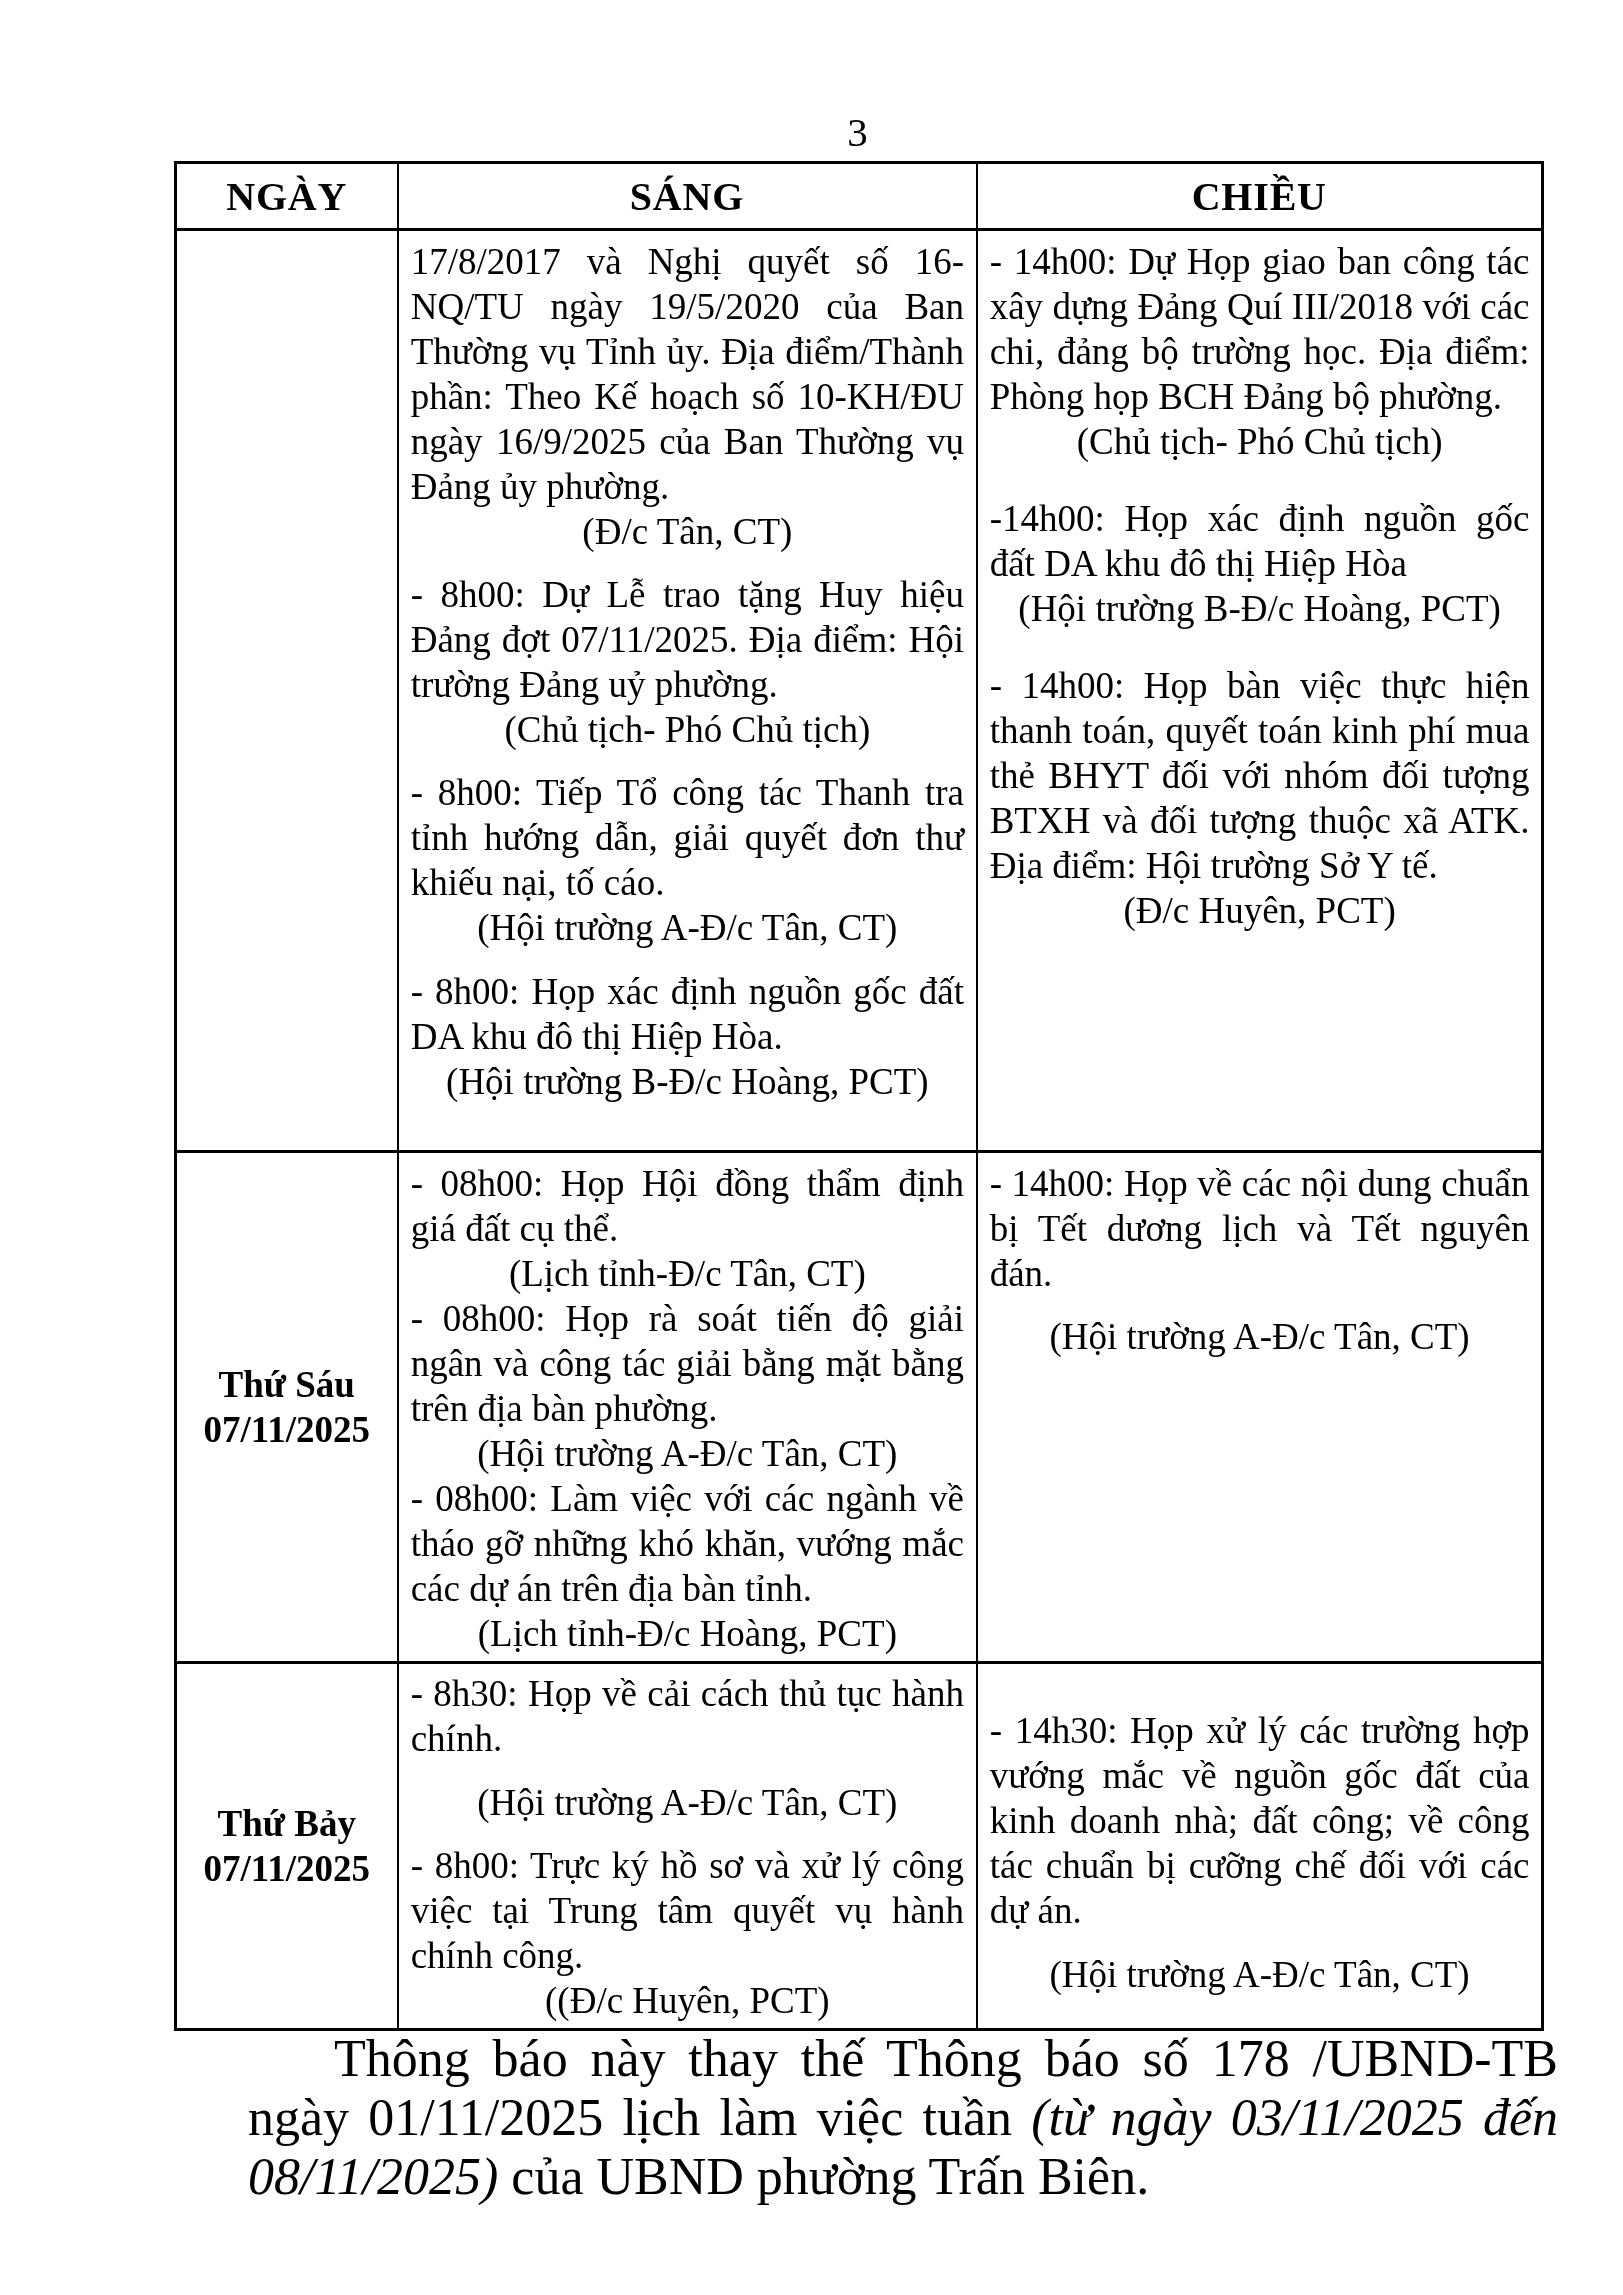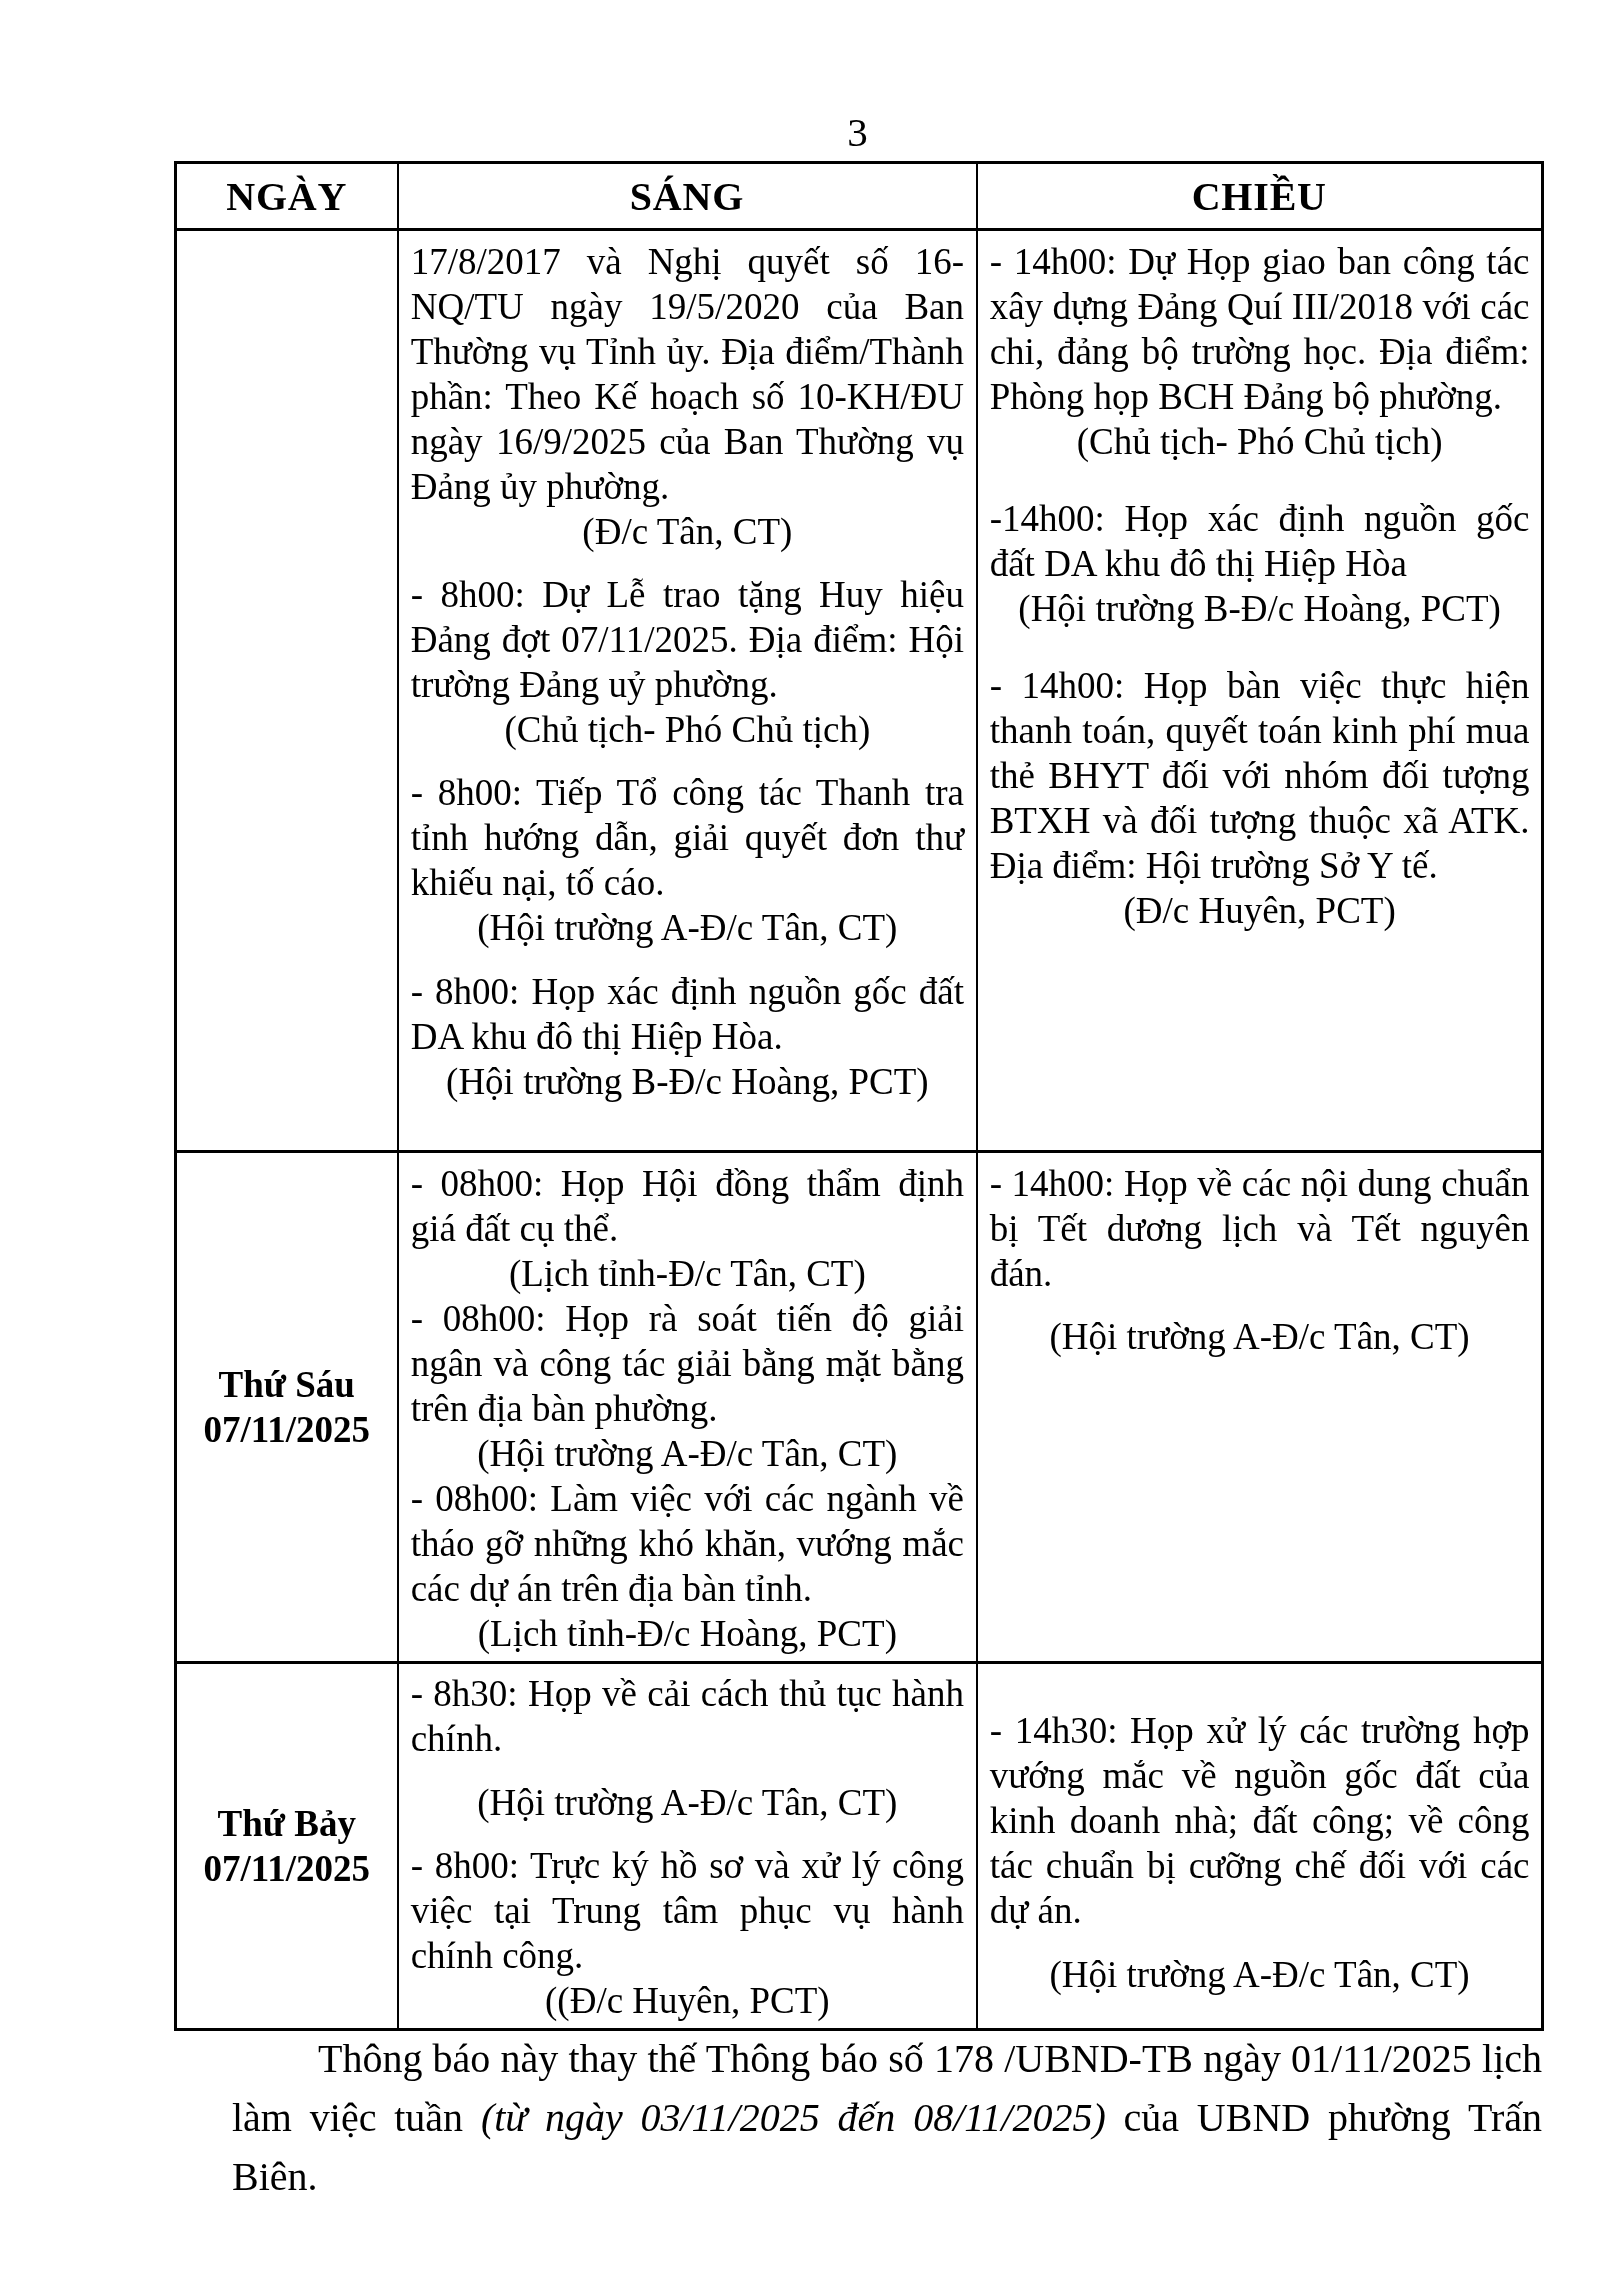--- a/index.html
+++ b/index.html
@@ -42,22 +42,22 @@
   }
   td.day-cell .day-line{display:block;}
   td p{margin:0;text-align:justify;text-justify:inter-word;}
   td p.center{text-align:center;}
   td p.gap-sm{margin-top:18.4px;}
   td p.gap-lg{margin-top:32px;}
   td p.pad-top{margin-top:37px;}
   .b{font-weight:normal;}
   .i{font-style:italic;}
   .footer{
-    position:absolute;left:232px;top:2029px;width:1310px;
-    font-size:40px;line-height:59px;margin:0;
+    position:absolute;left:248px;top:2029px;width:1310px;
+    font-size:52px;line-height:59px;margin:0;
     text-align:justify;text-justify:inter-word;text-indent:86px;
   }
 </style>
 </head>
 <body>
 
 <div class="sheet">
 
   <div class="page-number">3</div>
 
@@ -115,21 +115,21 @@
           </td>
         </tr>
         <tr class="r2">
           <td class="day-cell">
             <span class="day-line">Thứ Bảy</span>
             <span class="day-line">07/11/2025</span>
           </td>
           <td>
             <p><span class="b">- 8h30:</span><span> Họp về cải cách thủ tục hành chính.</span></p>
             <p class="center gap-sm"><span class="b">(Hội trường A-Đ/c Tân, CT)</span></p>
-            <p class="gap-sm"><span class="b">- 8h00:</span><span> Trực ký hồ sơ và xử lý công việc tại Trung tâm phục vụ hành chính công.</span></p>
+            <p class="gap-sm"><span class="b">- 8h00:</span><span> Trực ký hồ sơ và xử lý công việc tại Trung tâm quyết vụ hành chính công.</span></p>
             <p class="center"><span class="b">((Đ/c Huyên, PCT)</span></p>
           </td>
           <td>
             <p class="pad-top"><span class="b">- 14h30:</span><span> Họp xử lý các trường hợp vướng mắc về nguồn gốc đất của kinh doanh nhà; đất công; về công tác chuẩn bị cưỡng chế đối với các dự án.</span></p>
             <p class="center gap-sm"><span class="b">(Hội trường A-Đ/c Tân, CT)</span></p>
           </td>
         </tr>
       </tbody>
   </table>
 

